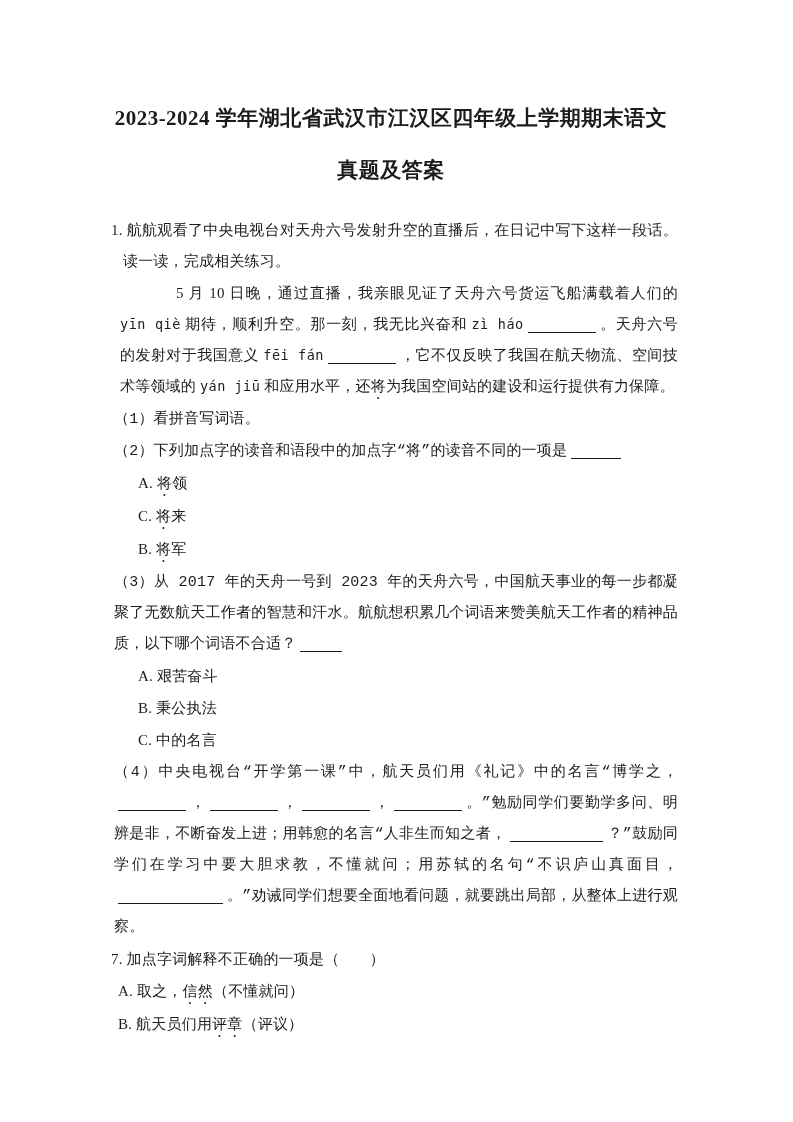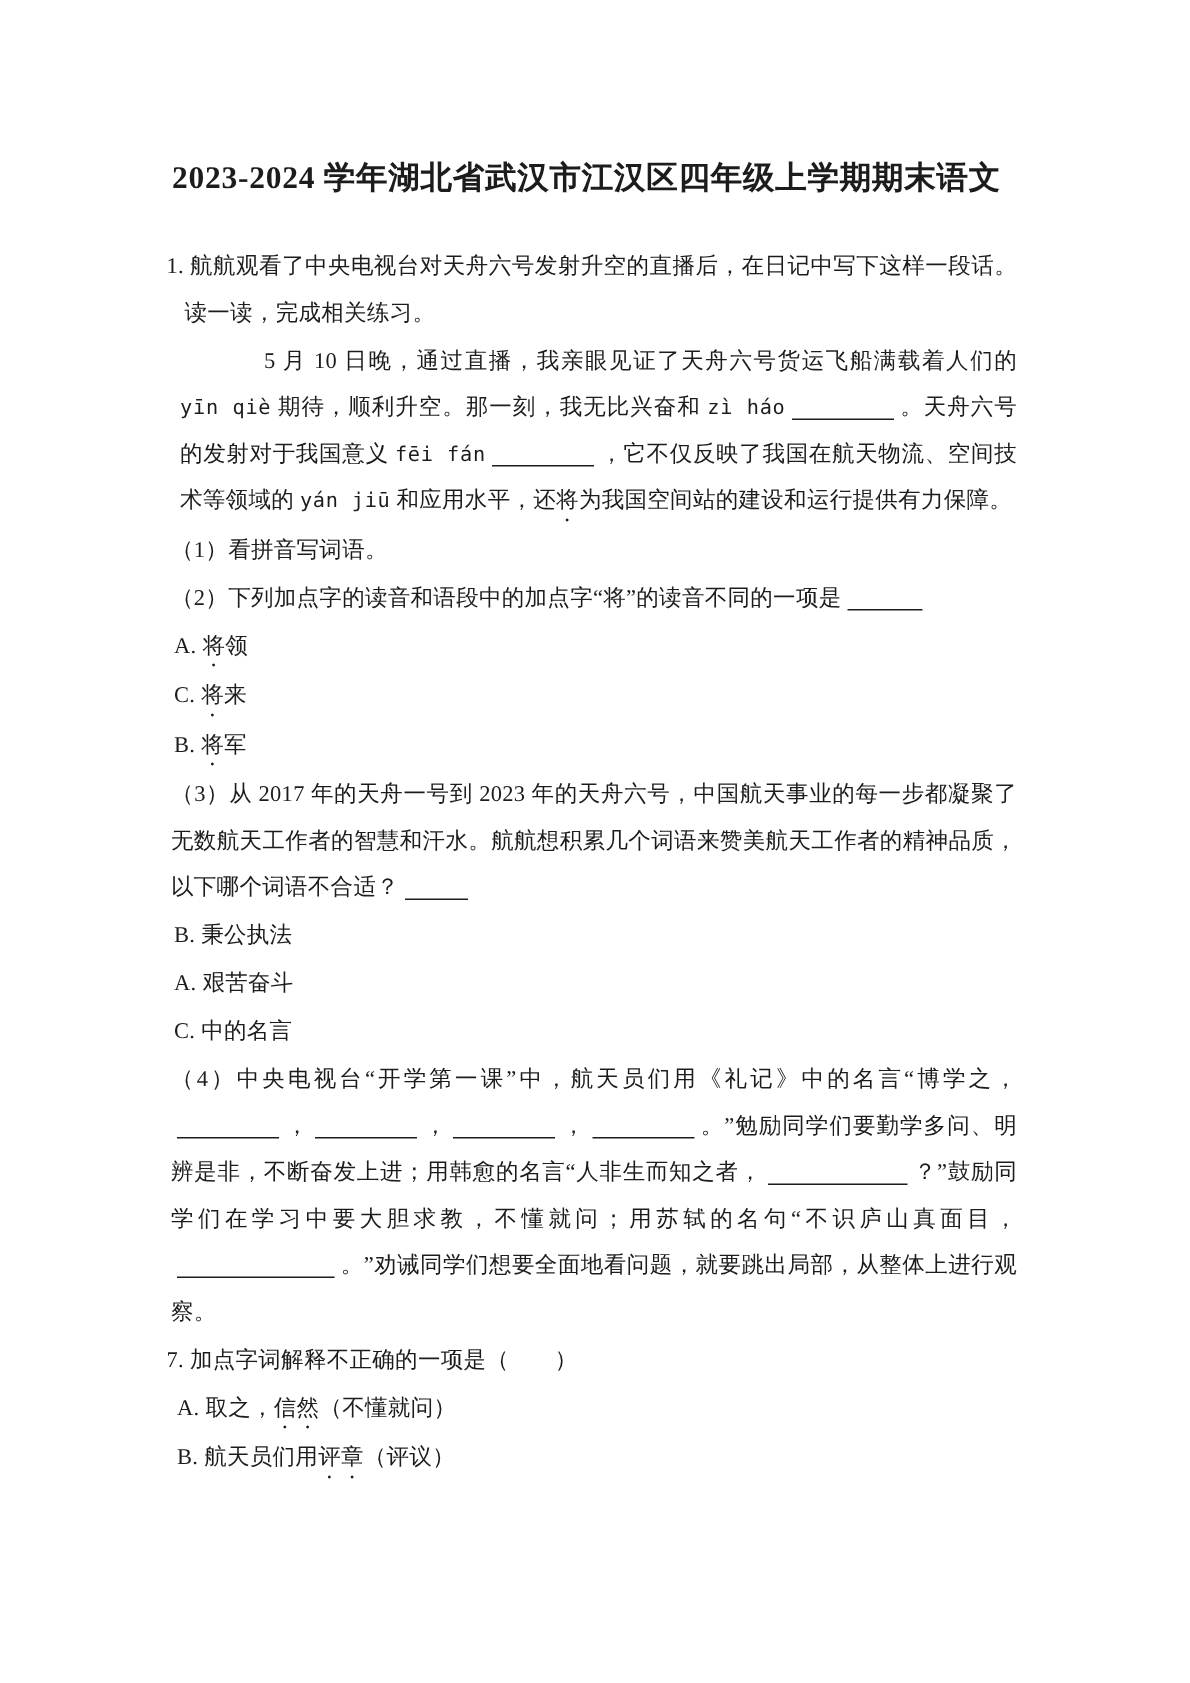--- a/index.html
+++ b/index.html
@@ -34,22 +34,22 @@
     font-size: 15px;
     line-height: 31px;
     margin: 1px 0;
     text-align: justify;
     letter-spacing: 0.2px;
   }
   
   .para.item   { margin-left: 7px;  padding-left: 12px; text-indent: -12px; }
   
   .para.passage{ margin-left: 16px;  text-indent: 56px; }
-  .para.sub    { margin-left: 10px; }
-  .para.opt    { margin-left: 12px; }
+  .para.sub    { margin-left: 10px; font-family: Liberation Mono, monospace; }
+  .para.opt    { margin-left: 34px; }
   .para.opt2   { margin-left: 14px; }
   .pinyin {
     font-family: "DejaVu Sans Mono", monospace;
     font-size: 13.5px;
     letter-spacing: 0.5px;
   }
   .blank {
     display: inline-block;
     height: 14px;
     border-bottom: 1px solid #1c1c1c;
@@ -62,31 +62,32 @@
     -webkit-text-emphasis-position: under right;
     text-emphasis-position: under right;
   }
 </style>
 </head>
 <body>
 
 <div class="page">
   <h1 class="doc-title">
     <span class="tl">2023-2024 学年湖北省武汉市江汉区四年级上学期期末语文</span>
+    <span class="tl">真题及答案</span>
   </h1>
   <div class="content">
       <p class="para item"><span>1. 航航观看了中央电视台对天舟六号发射升空的直播后，在日记中写下这样一段话。读一读，完成相关练习。</span></p>
       <p class="para passage"><span>5 月 10 日晚，通过直播，我亲眼见证了天舟六号货运飞船满载着人们的 </span><span class="pinyin">yīn qiè</span><span> 期待，顺利升空。那一刻，我无比兴奋和 </span><span class="pinyin">zì háo</span><span class="blank" style="width: 68px;"></span><span>。天舟六号的发射对于我国意义 </span><span class="pinyin">fēi fán</span><span class="blank" style="width: 68px;"></span><span>，它不仅反映了我国在航天物流、空间技术等领域的 </span><span class="pinyin">yán jiū</span><span> 和应用水平，还</span><span class="dotted">将</span><span>为我国空间站的建设和运行提供有力保障。</span></p>
       <p class="para sub"><span>（1）看拼音写词语。</span></p>
       <p class="para sub"><span>（2）下列加点字的读音和语段中的加点字“将”的读音不同的一项是</span><span class="blank" style="width: 50px;"></span></p>
       <p class="para opt"><span>A. </span><span class="dotted">将</span><span>领</span></p>
       <p class="para opt"><span>C. </span><span class="dotted">将</span><span>来</span></p>
       <p class="para opt"><span>B. </span><span class="dotted">将</span><span>军</span></p>
       <p class="para sub"><span>（3）从 2017 年的天舟一号到 2023 年的天舟六号，中国航天事业的每一步都凝聚了无数航天工作者的智慧和汗水。航航想积累几个词语来赞美航天工作者的精神品质，以下哪个词语不合适？</span><span class="blank" style="width: 42px;"></span></p>
+      <p class="para opt"><span>A. 艰苦奋斗</span></p>
       <p class="para opt"><span>B. 秉公执法</span></p>
-      <p class="para opt"><span>A. 艰苦奋斗</span></p>
       <p class="para opt"><span>C. 中的名言</span></p>
       <p class="para sub"><span>（4）中央电视台“开学第一课”中，航天员们用《礼记》中的名言“博学之，</span><span class="blank" style="width: 68px;"></span><span>，</span><span class="blank" style="width: 68px;"></span><span>，</span><span class="blank" style="width: 68px;"></span><span>，</span><span class="blank" style="width: 68px;"></span><span>。”勉励同学们要勤学多问、明辨是非，不断奋发上进；用韩愈的名言“人非生而知之者，</span><span class="blank" style="width: 93px;"></span><span>？”鼓励同学们在学习中要大胆求教，不懂就问；用苏轼的名句“不识庐山真面目，</span><span class="blank" style="width: 105px;"></span><span>。”劝诫同学们想要全面地看问题，就要跳出局部，从整体上进行观察。</span></p>
       <p class="para item"><span>7. 加点字词解释不正确的一项是（　　）</span></p>
       <p class="para opt2"><span>A. 取之，</span><span class="dotted">信然</span><span>（不懂就问）</span></p>
       <p class="para opt2"><span>B. 航天员们用</span><span class="dotted">评章</span><span>（评议）</span></p>
     </div>
 </div>
 
 </body></html>

